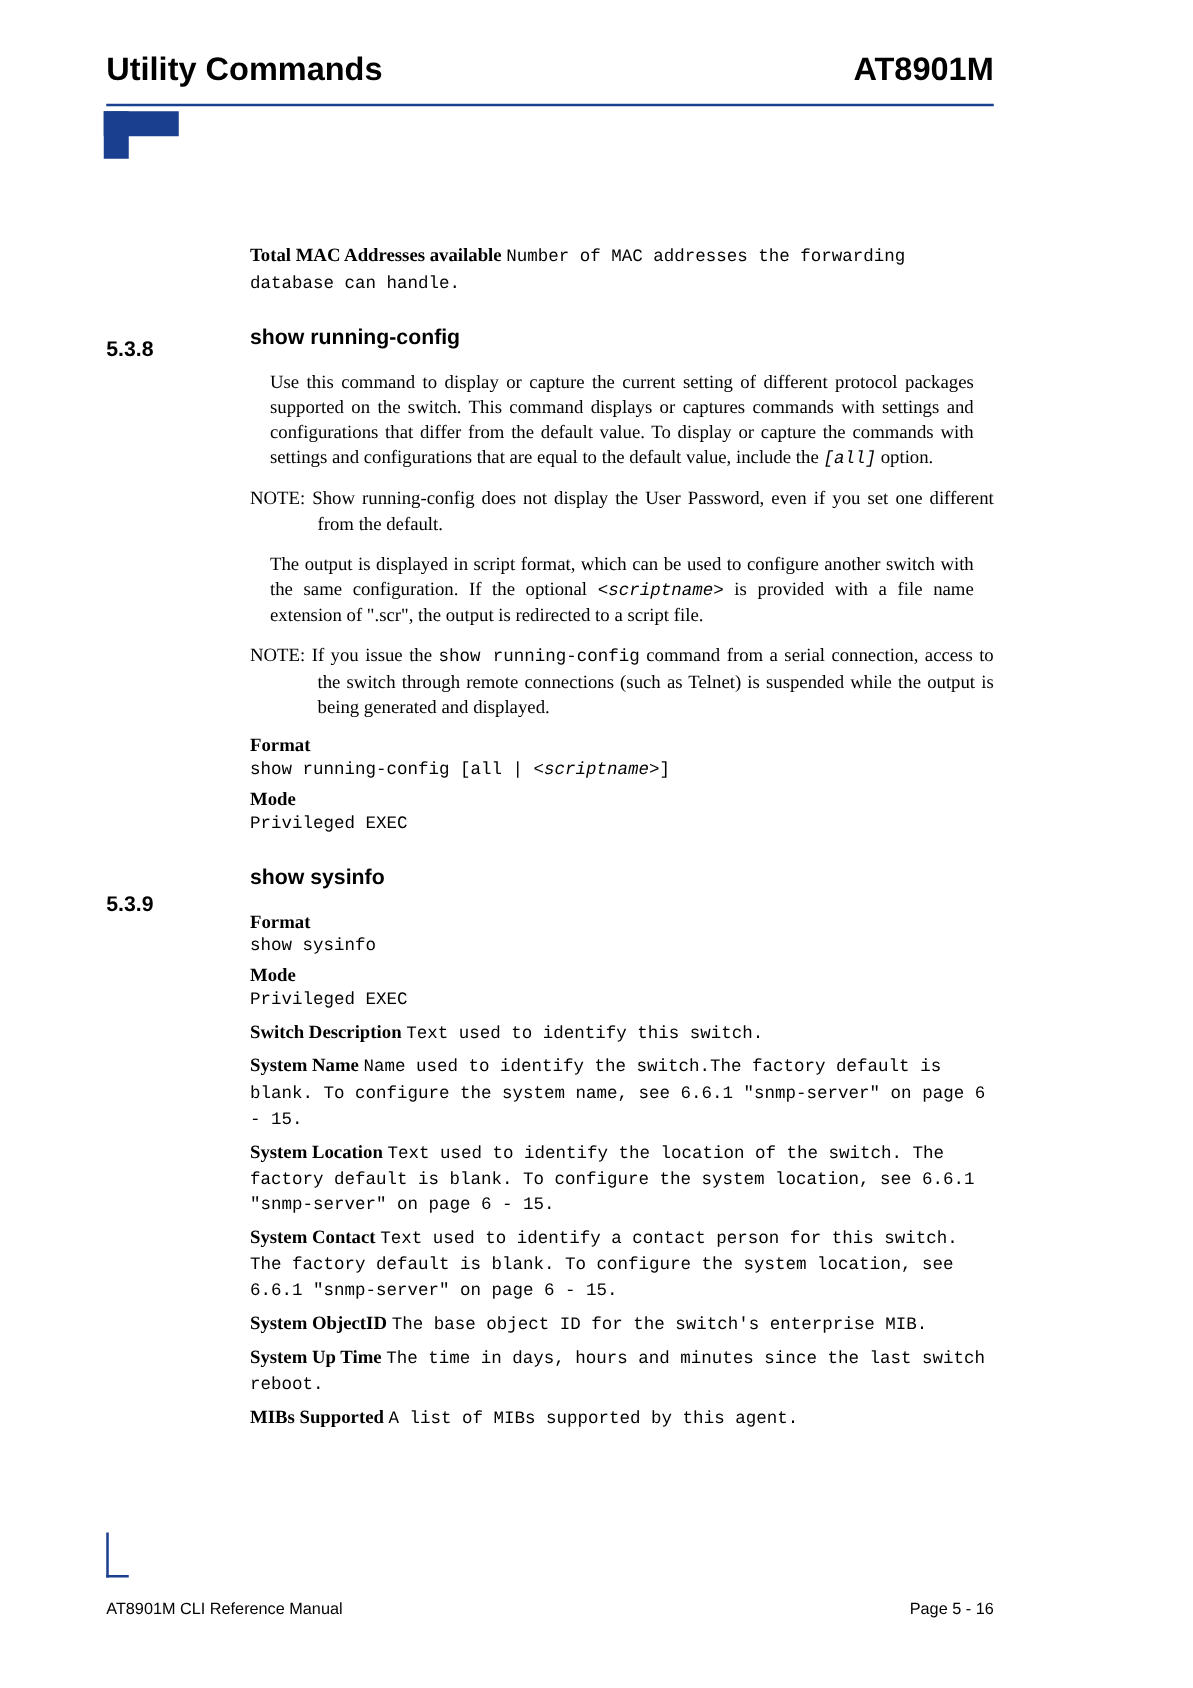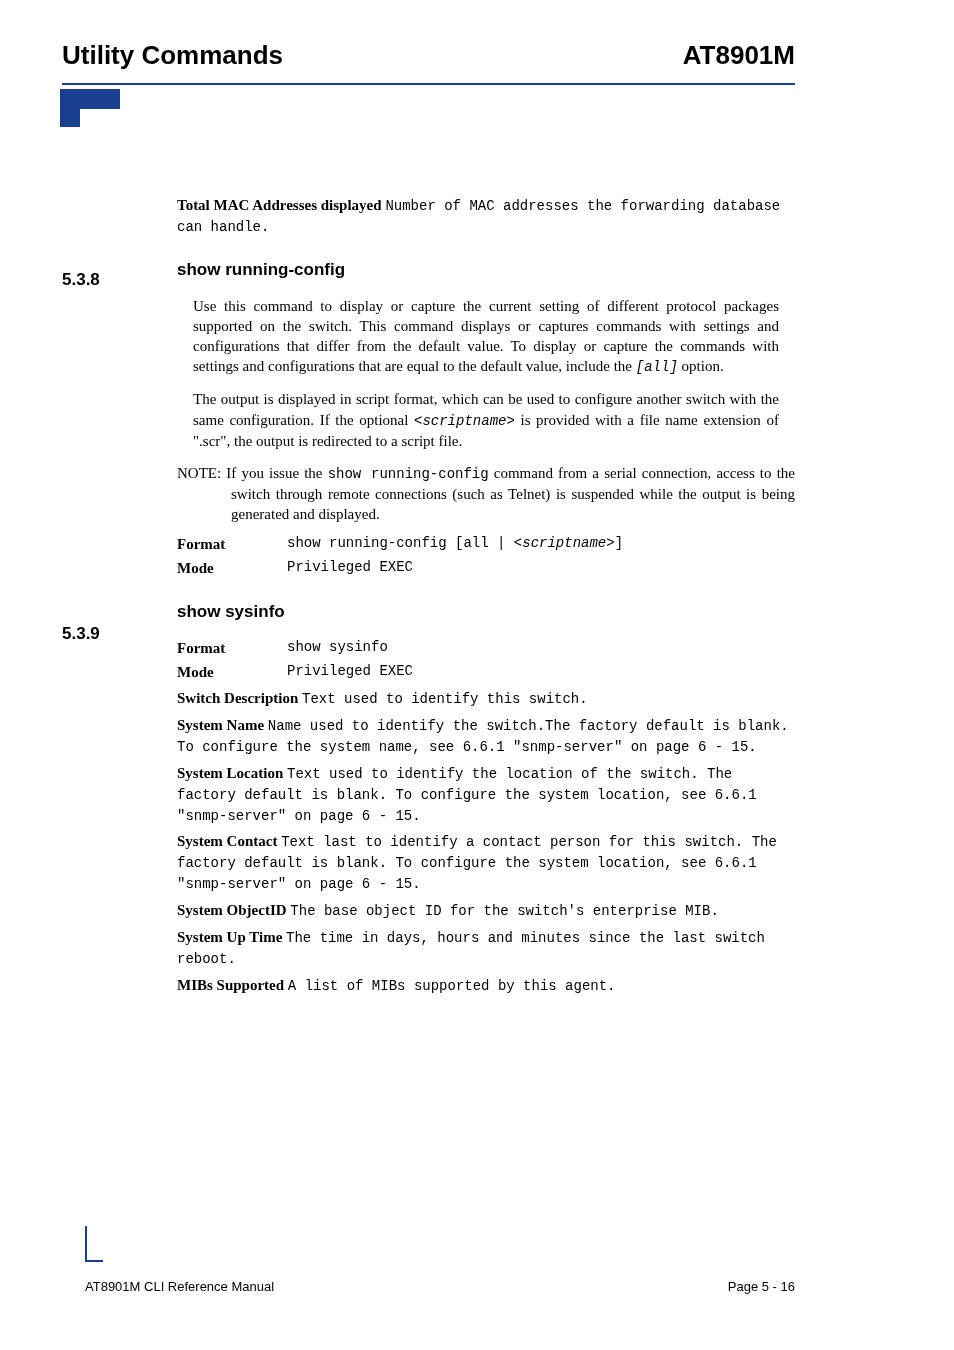--- a/index.html
+++ b/index.html
@@ -8,21 +8,21 @@
     padding: 0;
     background: #fff;
     font-family: "Times New Roman", Times, serif;
     color: #000;
   }
   .page {
     width: 880px;
     height: 1350px;
     position: relative;
     box-sizing: border-box;
-    padding: 40px 85px 0 62px;
+    padding: 40px 85px 0 85px;
   }
   .header-row {
     display: flex;
     justify-content: space-between;
     align-items: baseline;
     font-family: Arial, Helvetica, sans-serif;
     font-weight: bold;
     font-size: 26px;
     margin-bottom: 12px;
   }
@@ -89,20 +89,21 @@
     font-weight: bold;
     font-family: "Times New Roman", Times, serif;
   }
   .def-desc-hang {
     display: block;
     padding-left: 110px;
   }
   .fm-row {
     display: flex;
     margin: 4px 0;
+    flex-direction: column;
   }
   .fm-label {
     width: 110px;
     font-weight: bold;
     font-family: "Times New Roman", Times, serif;
   }
   .footer {
     position: absolute;
     bottom: 56px;
     left: 85px;
@@ -140,33 +141,36 @@
   </div>
 
   <div class="top-spacer"></div>
 
   <div class="content">
 
     <div style="margin:-4px 0 8px 110px;" class="mono"></div>
 
 
     <div class="def-block">
-      <span class="def-label">Total MAC Addresses displayed</span>
+      <span class="def-label">Total MAC Addresses available</span>
       <span class="mono">Number of MAC addresses the forwarding database can handle.</span>
     </div>
 
     <div style="position:relative;">
       <span class="sec-num" style="left:-115px; top:10px;">5.3.8</span>
       <div class="sec-head">show running-config</div>
     </div>
 
     <div class="para">
       <span>Use this command to display or capture the current setting of different protocol packages supported on the switch. This command displays or captures commands with settings and configurations that differ from the default value. To display or capture the commands with settings and configurations that are equal to the default value, include the </span><span class="mono-i">[all]</span><span> option.</span>
     </div>
 
+    <div class="note">
+      <span>NOTE:</span><span> Show running-config does not display the User Password, even if you set one different from the default.</span>
+    </div>
 
     <div class="para">
       <span>The output is displayed in script format, which can be used to configure another switch with the same configuration. If the optional </span><span class="mono-i">&lt;scriptname&gt;</span><span> is provided with a file name extension of ".scr", the output is redirected to a script file.</span>
     </div>
 
     <div class="note">
       <span>NOTE:</span><span> If you issue the </span><span class="mono">show running-config</span><span> command from a serial connection, access to the switch through remote connections (such as Telnet) is suspended while the output is being generated and displayed.</span>
     </div>
 
     <div class="fm-row">
@@ -210,21 +214,21 @@
     <div class="def-block">
       <span class="def-label">System Location</span>
       <span class="mono">
         <span>Text used to identify the location of the switch. The factory default is blank. To configure the system location, see </span><span class="xref">6.6.1 "snmp-server"  on page 6 - 15</span><span>.</span>
       </span>
     </div>
 
     <div class="def-block">
       <span class="def-label">System Contact</span>
       <span class="mono">
-        <span>Text last to identify a contact person for this switch. The factory default is blank. To configure the system location, see </span><span class="xref">6.6.1 "snmp-server"  on page 6 - 15</span><span>.</span>
+        <span>Text used to identify a contact person for this switch. The factory default is blank. To configure the system location, see </span><span class="xref">6.6.1 "snmp-server"  on page 6 - 15</span><span>.</span>
       </span>
     </div>
 
     <div class="def-block">
       <span class="def-label">System ObjectID</span>
       <span class="mono">The base object ID for the switch's enterprise MIB.</span>
     </div>
 
     <div class="def-block">
       <span class="def-label">System Up Time</span>

